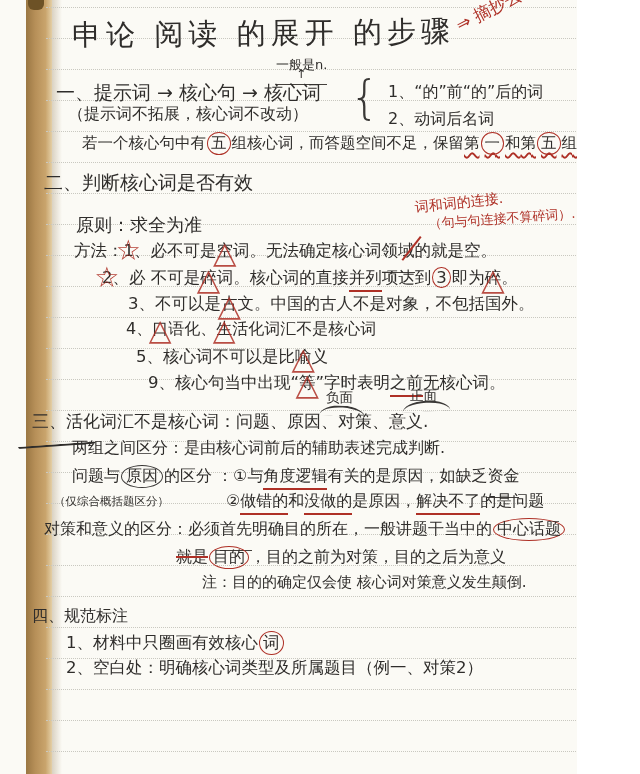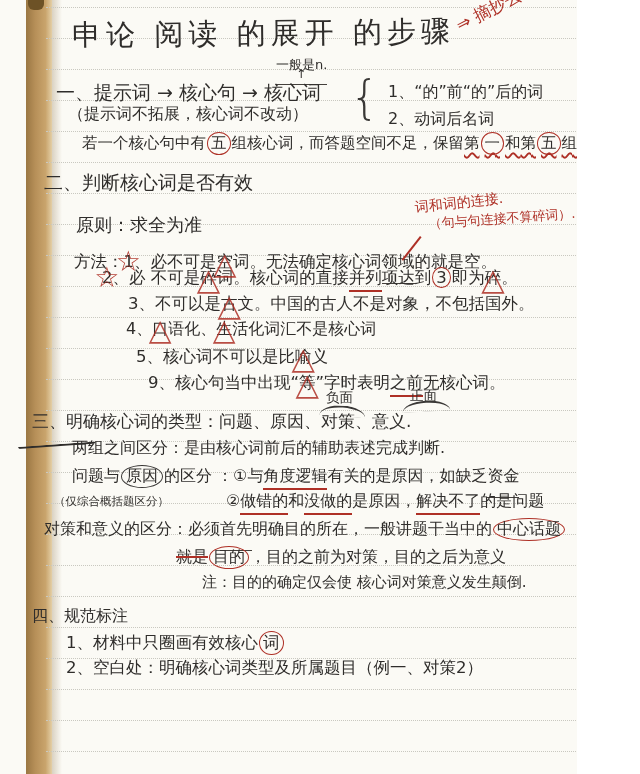--- a/index.html
+++ b/index.html
@@ -80,29 +80,29 @@
       <div class="line" style="left: 56px; top: 80px; font-size: 19px;"><span class="seg p">一、提示词 → 核心句 → 核心词</span></div>
       <div class="line" style="left: 350px; top: 70px; font-size: 46px;"><span class="seg p light">{</span></div>
       <div class="line" style="left: 388px; top: 82px; font-size: 16px;"><span class="seg p">1、“的”前“的”后的词</span></div>
       <div class="line" style="left: 388px; top: 109px; font-size: 16px;"><span class="seg p">2、动词后名词</span></div>
       <div class="line" style="left: 68px; top: 104px; font-size: 16px;"><span class="seg p">（提示词不拓展，核心词不改动）</span></div>
       <div class="line" style="left: 82px; top: 132px; font-size: 15.5px;"><span class="seg p">若一个核心句中有</span><span class="seg cr">五</span><span class="seg p">组核心词，而答题空间不足，保留</span><span class="seg p uw">第</span><span class="seg cr uw">一</span><span class="seg p uw">和</span><span class="seg p uw">第</span><span class="seg cr uw">五</span><span class="seg p uw">组</span><span class="seg p">。</span></div>
       <div class="line" style="left: 44px; top: 170px; font-size: 19px;"><span class="seg p">二、判断核心词是否有效</span></div>
       <div class="line" style="left: 76px; top: 213px; font-size: 18px;"><span class="seg p">原则：求全为准</span></div>
       <div class="line" style="left: 414px; top: 199px; font-size: 14px; transform: rotate(-6deg);"><span class="seg r">词和词的连接.</span></div>
       <div class="line" style="left: 428px; top: 215px; font-size: 13px; transform: rotate(-4deg);"><span class="seg r">（句与句连接不算碎词）.</span></div>
-      <div class="line" style="left: 74px; top: 251px; font-size: 16.5px;"><span class="seg p">方法：</span><span class="seg p star">1</span><span class="seg p">、必不可是</span><span class="seg tr">空</span><span class="seg p">词。无法确定核心词</span><span class="seg ub">领域</span><span class="seg p">的就是空。</span></div>
+      <div class="line" style="left: 74px; top: 240px; font-size: 16.5px;"><span class="seg p">方法：</span><span class="seg p star">1</span><span class="seg p">、必不可是</span><span class="seg tr">空</span><span class="seg p">词。无法确定核心词</span><span class="seg ub">领域</span><span class="seg p">的就是空。</span></div>
       <div class="line" style="left: 102px; top: 267px; font-size: 16.5px;"><span class="seg p star">2</span><span class="seg p">、必 不可是</span><span class="seg tr">碎</span><span class="seg p">词。核心词的直接</span><span class="seg ur">并列</span><span class="seg p">项达到</span><span class="seg cr">3</span><span class="seg p">即为</span><span class="seg tr">碎</span><span class="seg p">。</span></div>
       <div class="line" style="left: 128px; top: 293px; font-size: 16.5px;"><span class="seg p">3、不可以是</span><span class="seg tr">古</span><span class="seg p">文。中国的古人不是对象，不包括国外。</span></div>
       <div class="line" style="left: 126px; top: 319px; font-size: 16px;"><span class="seg p">4、</span><span class="seg tr">口</span><span class="seg p">语化、</span><span class="seg tr">生</span><span class="seg p">活化词汇不是核心词</span></div>
       <div class="line" style="left: 136px; top: 346px; font-size: 16.5px;"><span class="seg p">5、核心词不可以是比</span><span class="seg tr">喻</span><span class="seg p">义</span></div>
       <div class="line" style="left: 148px; top: 372px; font-size: 16.5px;"><span class="seg p">9、核心句当中出现“</span><span class="seg tr">等</span><span class="seg p">”字时表明</span><span class="seg ur">之前</span><span class="seg p">无核心词。</span></div>
       <div class="line" style="left: 326px; top: 389px; font-size: 13.5px;"><span class="seg p">负面</span></div>
       <div class="line" style="left: 410px; top: 387px; font-size: 13.5px;"><span class="seg p">正面</span></div>
-      <div class="line" style="left: 32px; top: 410px; font-size: 17px;"><span class="seg p">三、明确核心词的类型：问题、原因、对策、意义.</span></div>
+      <div class="line" style="left: 32px; top: 410px; font-size: 17px;"><span class="seg p">三、活化词汇不是核心词：问题、原因、对策、意义.</span></div>
       <div class="line" style="left: 72px; top: 438px; font-size: 16px;"><span class="seg p">两组之间区分：是由核心词前后的辅助表述完成判断.</span></div>
       <div class="line" style="left: 72px; top: 465px; font-size: 16px;"><span class="seg p">问题与</span><span class="seg cb">原因</span><span class="seg p">的区分 ：①与</span><span class="seg ur">角度逻辑</span><span class="seg p">有关的是原因，如缺乏</span><span class="seg ub">资金</span></div>
       <div class="line" style="left: 54px; top: 494px; font-size: 11.5px;"><span class="seg p">（仅综合概括题区分）</span></div>
       <div class="line" style="left: 226px; top: 491px; font-size: 16px;"><span class="seg p">②</span><span class="seg ur">做错的</span><span class="seg p">和</span><span class="seg ur">没做的</span><span class="seg p">是原因，</span><span class="seg ur">解决不了</span><span class="seg p">的是问题</span></div>
       <div class="line" style="left: 44px; top: 518px; font-size: 16px; text-align: right;"><span class="seg p">对策和意义的区分：必须</span><span class="seg ub">首先</span><span class="seg p">明确目的所在，一般讲题干当中的</span><span class="seg cr">中心话题</span></div>
       <div class="line" style="left: 176px; top: 546px; font-size: 16px;"><span class="seg sr">就是</span><span class="seg cr">目的</span><span class="seg p">，目的之前为对策，目的之后为意义</span></div>
       <div class="line" style="left: 202px; top: 573px; font-size: 15px;"><span class="seg p">注：目的的确定仅会使 核心词对策意义发生颠倒.</span></div>
       <div class="line" style="left: 32px; top: 606px; font-size: 16px;"><span class="seg p">四、规范标注</span></div>
       <div class="line" style="left: 66px; top: 631px; font-size: 16.5px;"><span class="seg p">1、材料中只圈画有效核心</span><span class="seg cr">词</span></div>
       <div class="line" style="left: 66px; top: 657px; font-size: 16.5px;"><span class="seg p">2、空白处：明确核心词类型及所属题目（例一、对策2）</span></div>

